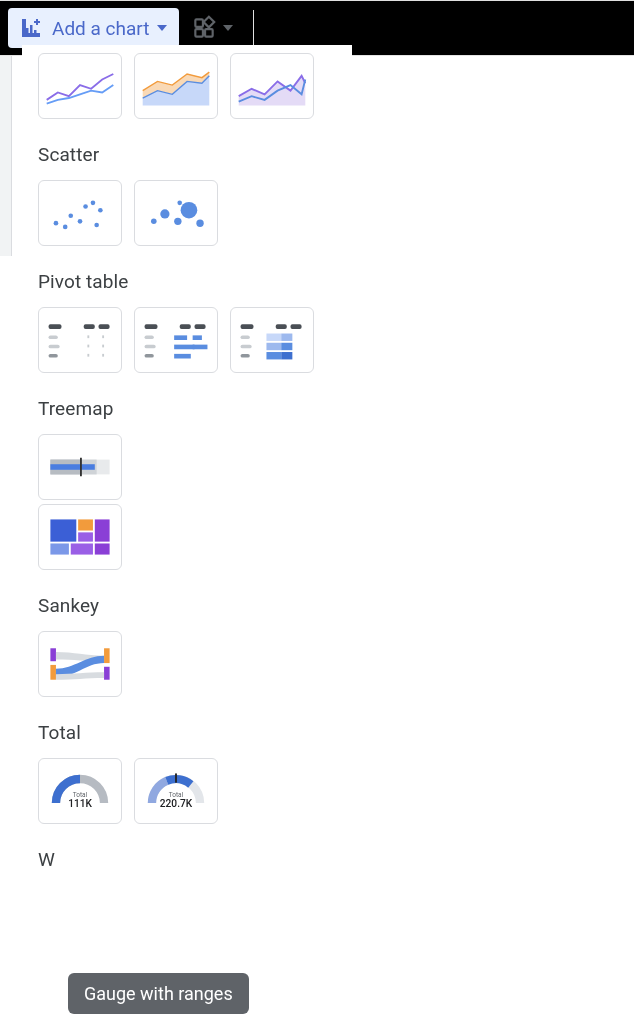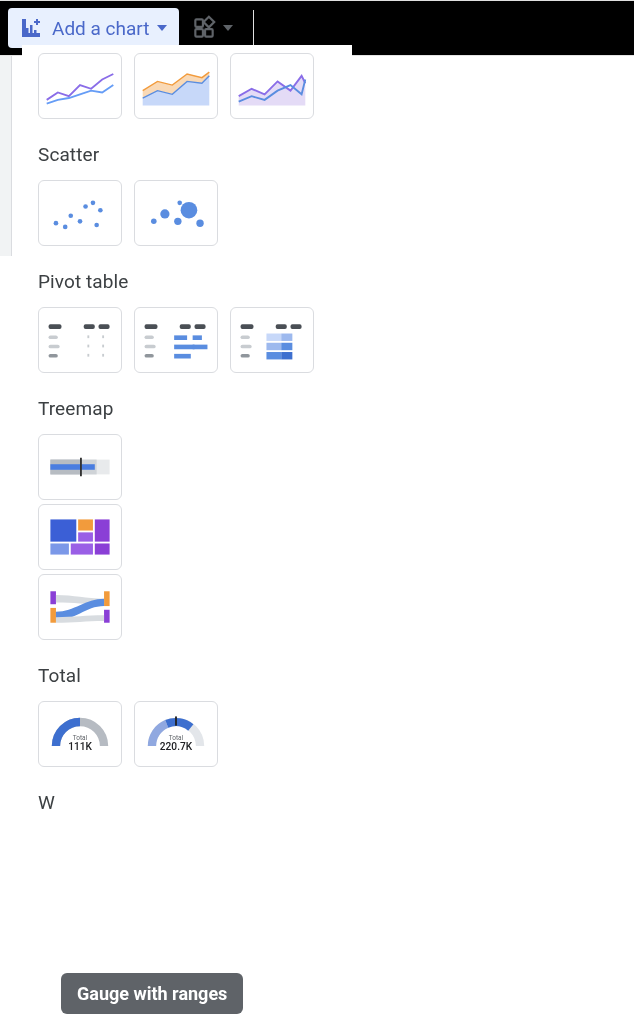--- a/index.html
+++ b/index.html
@@ -277,20 +277,21 @@
         <rect x="38" y="6" width="16" height="12" fill="#f29b3c"></rect>
         <rect x="56" y="6" width="16" height="24" fill="#8a3fd6"></rect>
         <rect x="38" y="20" width="16" height="10" fill="#9a5fe6"></rect>
         <rect x="8" y="32" width="20" height="12" fill="#7b98e8"></rect>
         <rect x="30" y="32" width="24" height="12" fill="#9a5fe6"></rect>
         <rect x="56" y="32" width="16" height="12" fill="#8a3fd6"></rect>
       </svg>
     </div>
   </div>
 
+  <div class="section-title">Sankey</div>
   <div class="row">
     <div class="thumb">
       <svg viewBox="0 0 80 50">
         <rect x="8" y="8" width="6" height="14" fill="#8a3fd6"></rect>
         <rect x="8" y="26" width="6" height="16" fill="#f29b3c"></rect>
         <rect x="66" y="8" width="6" height="16" fill="#f29b3c"></rect>
         <rect x="66" y="28" width="6" height="14" fill="#8a3fd6"></rect>
         <path d="M14 12 C 34 12, 46 16, 66 16 L66 22 C 46 22, 34 20, 14 20 Z" fill="#d8dce0"></path>
         <path d="M14 30 C 34 30, 46 16, 66 16 L66 24 C 46 24, 34 40, 14 40 Z" fill="#5a8de0"></path>
         <path d="M14 36 C 34 36, 46 34, 66 34 L66 40 C 46 40, 34 42, 14 42 Z" fill="#d8dce0"></path>
@@ -317,13 +318,13 @@
         <text x="40" y="33" class="gauge-label">Total</text>
         <text x="40" y="44" class="gauge-value">220.7K</text>
       </svg>
     </div>
   </div>
 
   <div class="section-title" style="margin-bottom:0">W</div>
 
 </div>
 
-<div class="tooltip" style="left:61px; top:973px;font-weight:bold;">Gauge with ranges</div>
+<div class="tooltip" style="left:68px; top:973px;">Gauge with ranges</div>
 
 </body></html>

